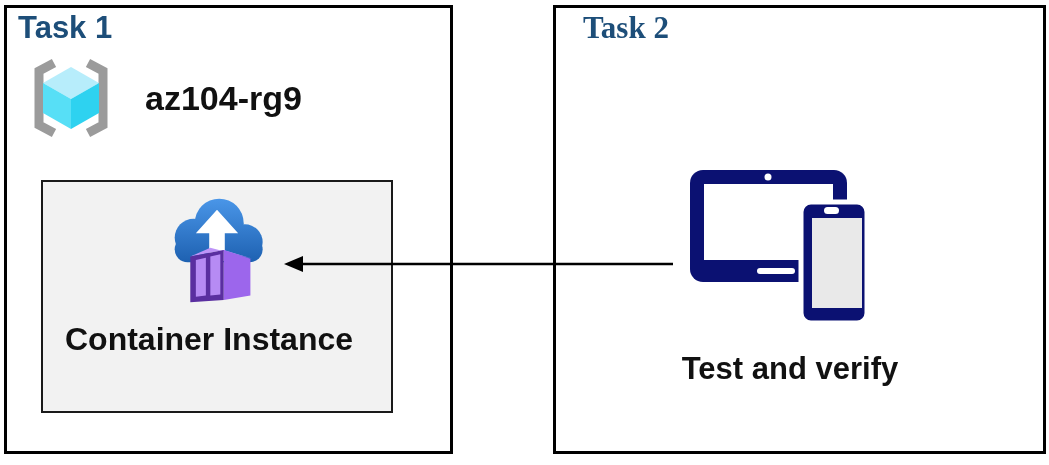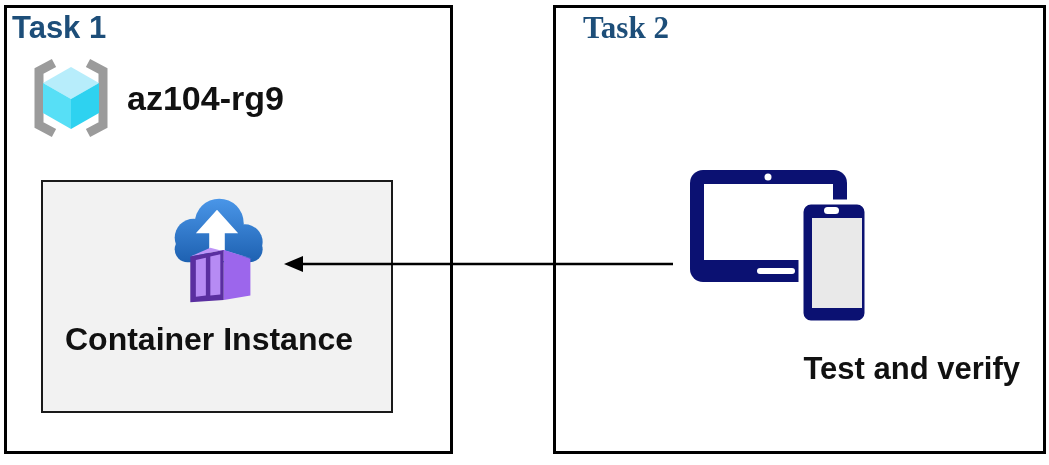--- a/index.html
+++ b/index.html
@@ -13,46 +13,46 @@
   }
   #task1-box{left:4px;width:449px;}
   #task2-box{left:553px;width:493px;}
 
   .task-title{
     position:absolute;top:10px;
     font-size:31px;font-weight:bold;
     color:var(--task-title,#1D4E79);
     letter-spacing:0px;white-space:nowrap;
   }
-  #task1-title{left:12px;text-align:center;}
+  #task1-title{left:18px;text-align:center;}
   #task2-title{left:583px;font-family:Liberation Serif, serif;}
 
   #rg-icon{position:absolute;left:29px;top:59px;width:84px;height:78px;}
   #rg-name{
-    position:absolute;left:127px;top:79px;
+    position:absolute;left:145px;top:79px;
     font-size:34px;font-weight:bold;color:var(--text,#111);white-space:nowrap;
   }
 
   #gray-box{
     position:absolute;left:41px;top:180px;width:352px;height:233px;
     background:var(--graybox-bg,#F2F2F2);
     border:2px solid var(--graybox-border,#1A1A1A);
     box-sizing:border-box;
   }
   #aci-icon{position:absolute;left:161px;top:192px;width:112px;height:118px;}
   #container-label{
     position:absolute;left:41px;top:321px;width:336px;
     text-align:center;font-size:32px;font-weight:bold;color:var(--text,#111);
     white-space:nowrap;
   }
 
   #devices-icon{position:absolute;left:676px;top:162px;width:194px;height:166px;}
   #test-label{
     position:absolute;left:560px;top:351px;width:460px;
-    text-align:right;font-size:31px;font-weight:bold;color:var(--text,#111);
+    text-align:center;font-size:31px;font-weight:bold;color:var(--text,#111);
     white-space:nowrap;
   }
 
   #arrow-overlay{position:absolute;left:0;top:0;width:1049px;height:465px;pointer-events:none;}
 </style>
 </head>
 <body>
 
 <div id="stage">
 

